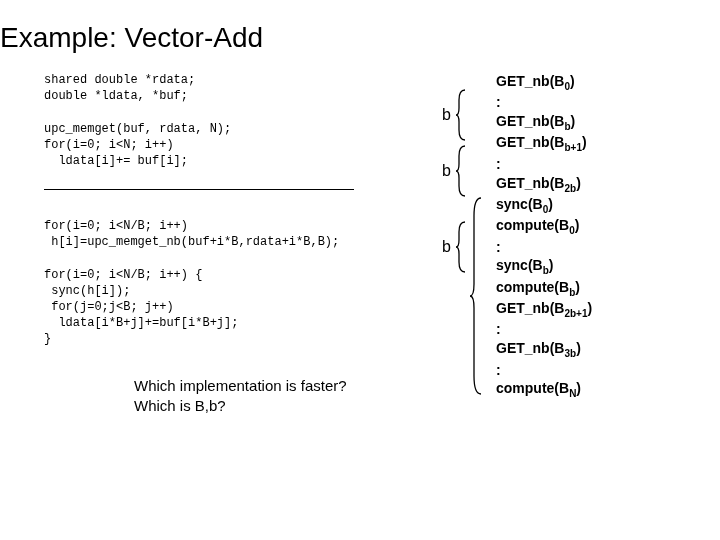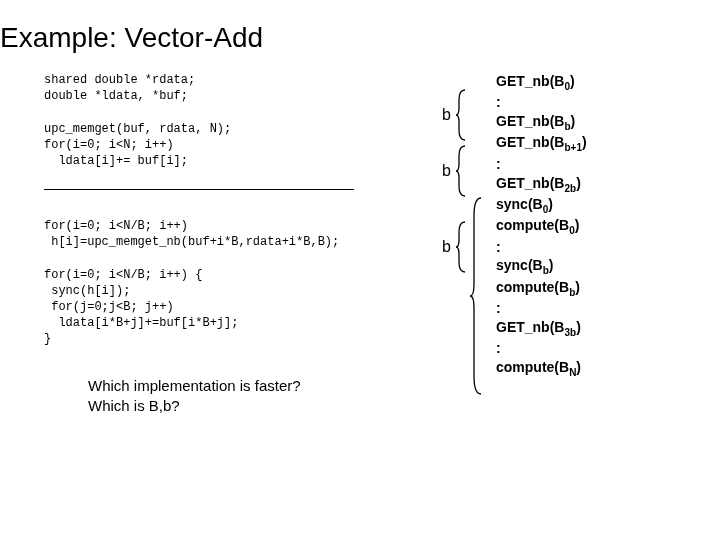--- a/index.html
+++ b/index.html
@@ -41,21 +41,21 @@
     .code-block-1 { margin-bottom: 11px; }
     .divider {
       border-top: 1px solid #000;
       width: 310px;
       margin: 20px 0 28px 0;
     }
     .question {
       font-size: 15px;
       line-height: 1.35;
       margin-top: 28px;
-      margin-left: 44px;
+      margin-left: 90px;
     }
     .right-list {
       font-size: 14px;
       line-height: 1.35;
       padding-left: 54px;
     }
     .right-list .item { white-space: nowrap; font-weight: bold; }
     .sub { font-size: 10px; vertical-align: sub; }
     .bgroup {
       position: absolute;
@@ -135,19 +135,20 @@
         <div class="item"><span>:</span></div>
         <div class="item"><span>GET_nb(B</span><span class="sub">b</span><span>)</span></div>
         <div class="item"><span>GET_nb(B</span><span class="sub">b+1</span><span>)</span></div>
         <div class="item"><span>:</span></div>
         <div class="item"><span>GET_nb(B</span><span class="sub">2b</span><span>)</span></div>
         <div class="item"><span>sync(B</span><span class="sub">0</span><span>)</span></div>
         <div class="item"><span>compute(B</span><span class="sub">0</span><span>)</span></div>
         <div class="item"><span>:</span></div>
         <div class="item"><span>sync(B</span><span class="sub">b</span><span>)</span></div>
         <div class="item"><span>compute(B</span><span class="sub">b</span><span>)</span></div>
+        <div class="item"><span>GET_nb(B</span><span class="sub">2b+1</span><span>)</span></div>
         <div class="item"><span>:</span></div>
         <div class="item"><span>GET_nb(B</span><span class="sub">3b</span><span>)</span></div>
         <div class="item"><span>:</span></div>
         <div class="item"><span>compute(B</span><span class="sub">N</span><span>)</span></div>
       </div>
   </div>
 </div>
 
 </body></html>

